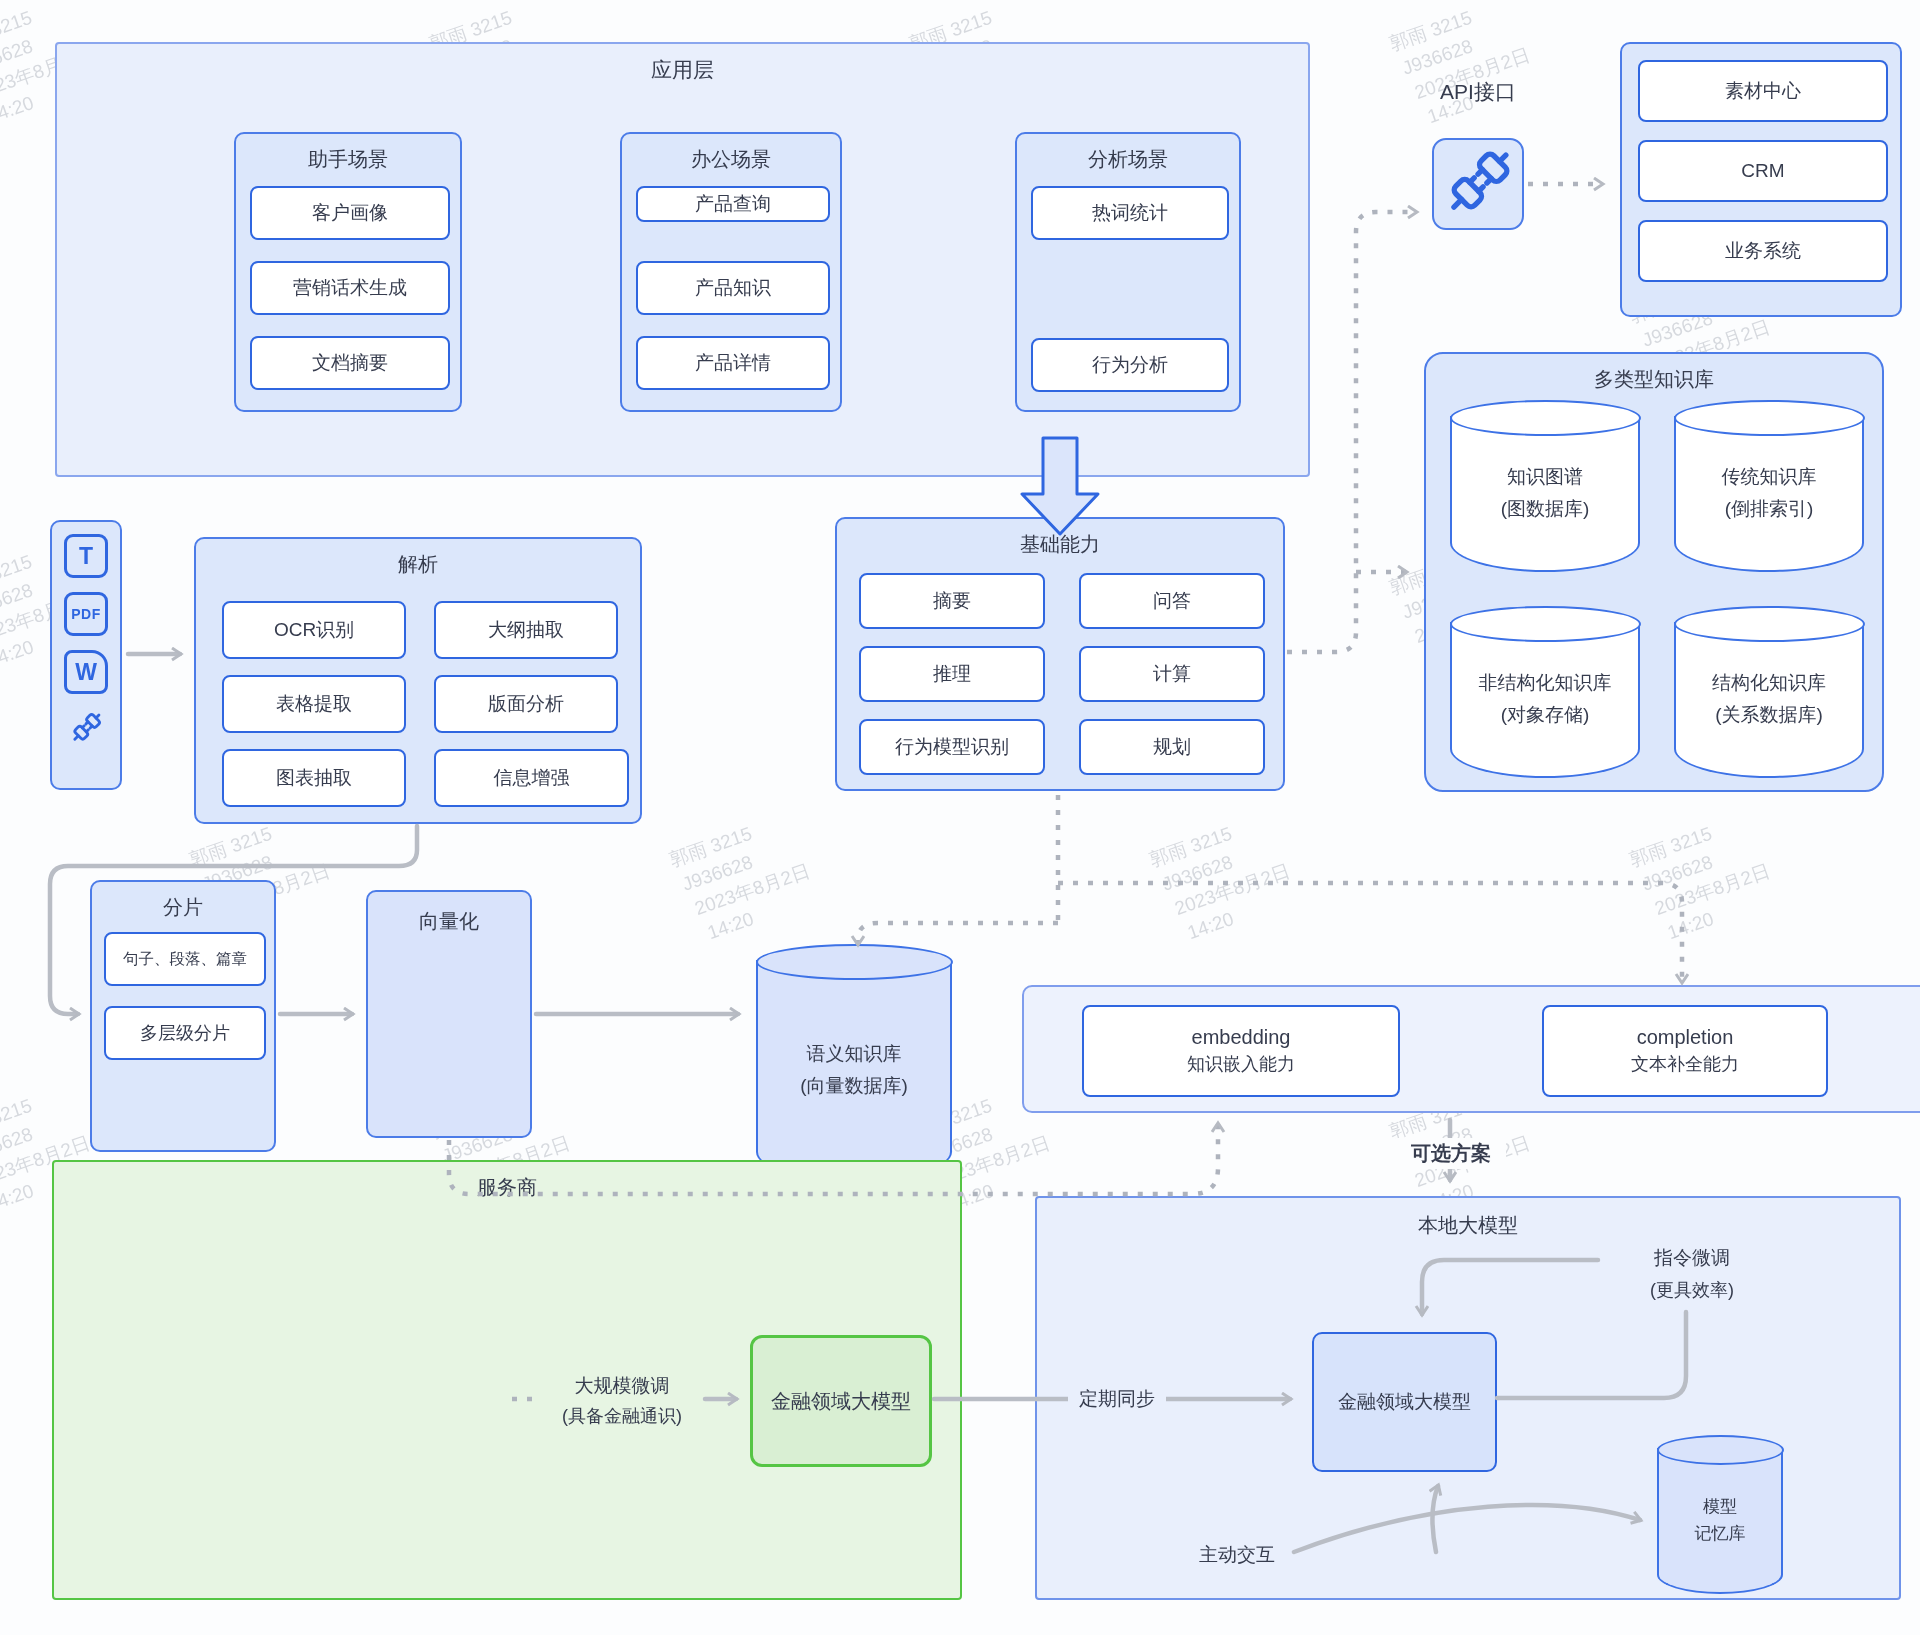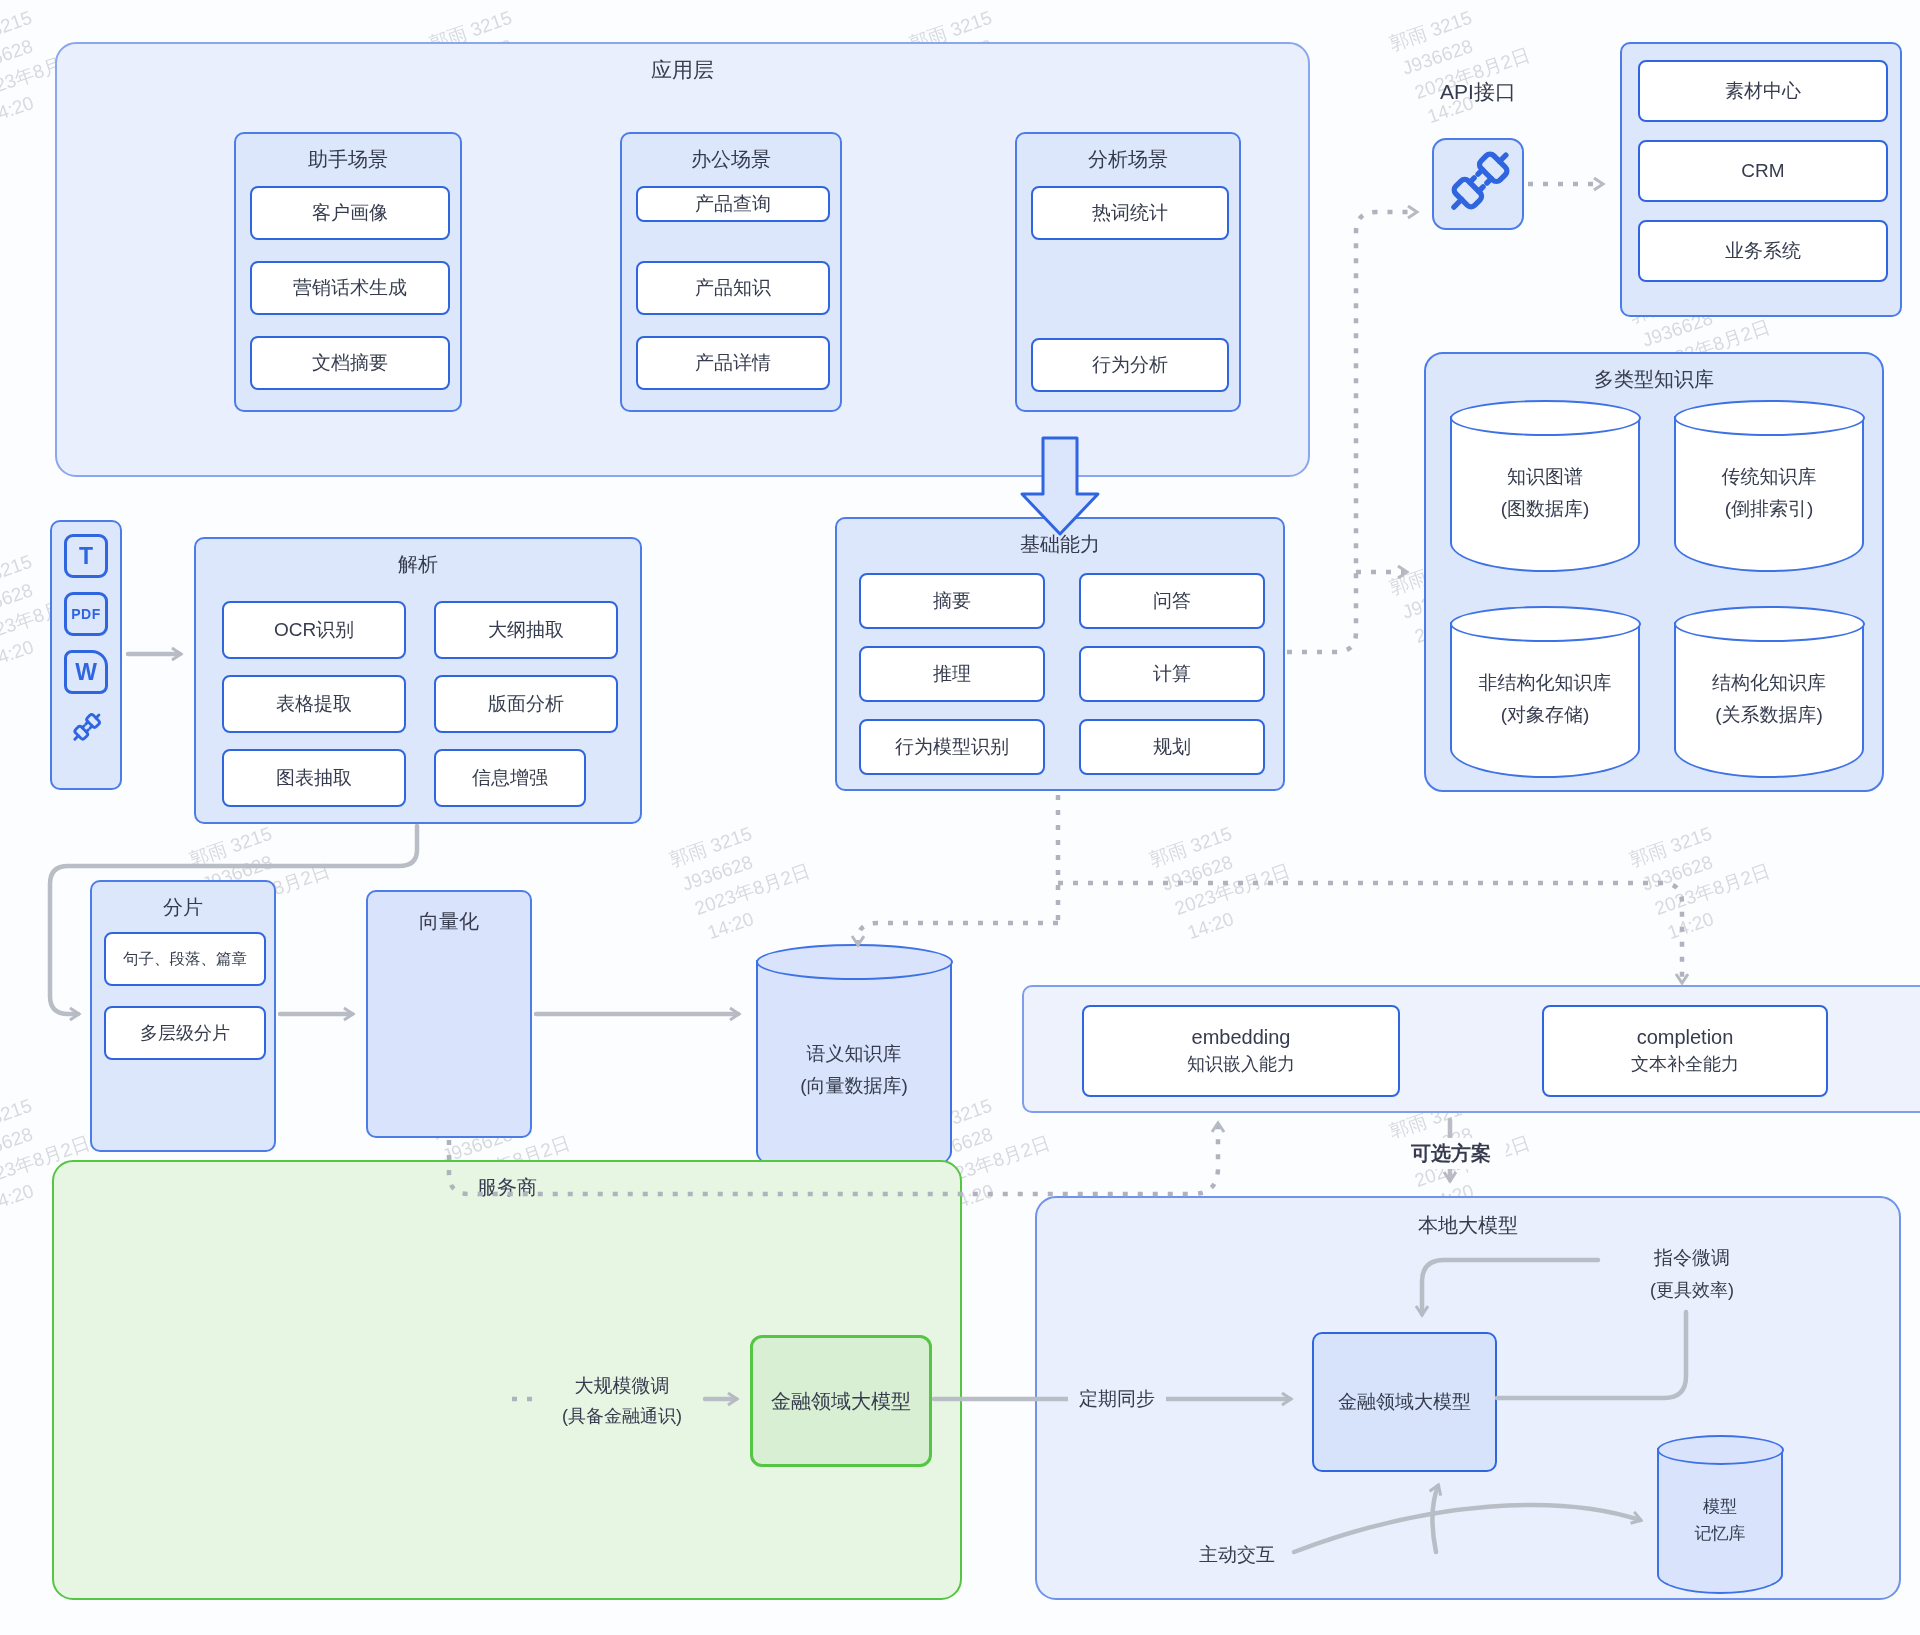--- a/index.html
+++ b/index.html
@@ -7,21 +7,21 @@
   .canvas {
     position: relative; width: 1920px; height: 1635px;
     background: #fcfdfe; overflow: hidden;
     font-family: "Liberation Sans", sans-serif; color:#363c4e;
   }
   #wm-layer { position:absolute; inset:0; z-index:0; }
   .wm { position:absolute; transform: rotate(-19deg); color:#9aa0ac; opacity:.38;
         font-size:19px; line-height:27px; white-space:nowrap; pointer-events:none; }
   .wm div:nth-child(2){ margin-left:4px; } .wm div:nth-child(3){ margin-left:8px; } .wm div:nth-child(4){ margin-left:12px; }
 
-  .panel { position:absolute; border-radius:21px; z-index:1; }
+  .panel { position:absolute; border-radius:4px; z-index:1; }
   .p-outer  { background:#e9effc; border:2px solid #8aa6ee; }
   .p-blue   { background:#dce7fb; border:2.5px solid #4c7ce8; border-radius:10px; }
   .p-ability{ background:#edf2fd; border:2px solid #7f9ded; border-radius:10px; }
   .p-local  { background:#e9effc; border:2px solid #6f93ea; }
   .p-green-outer { background:#e7f5e3; border:2.5px solid #55c544; }
   .p-green-inner { background:#ddf0d7; border:2.5px solid #55c544; border-radius:10px; }
 
   .panel-title { position:absolute; top:12px; left:0; right:0; text-align:center; font-size:20px; color:#363c4e; }
 
   .item { position:absolute; background:#fff; border:2px solid #2f66e0; border-radius:8px;
@@ -295,21 +295,21 @@
     </div>
   </div>
 
   <div class="panel p-blue" style="left:194px;top:537px;width:448px;height:287px;">
     <div class="panel-title">解析</div>
     <div class="item" style="left:26px;top:62px;width:184px;height:58px;">OCR识别</div>
     <div class="item" style="left:238px;top:62px;width:184px;height:58px;">大纲抽取</div>
     <div class="item" style="left:26px;top:136px;width:184px;height:58px;">表格提取</div>
     <div class="item" style="left:238px;top:136px;width:184px;height:58px;">版面分析</div>
     <div class="item" style="left:26px;top:210px;width:184px;height:58px;">图表抽取</div>
-    <div class="item" style="left:238px;top:210px;width:152px;height:58px;">信息增强</div>
+    <div class="item" style="left:238px;top:210px;width:195px;height:58px;">信息增强</div>
   </div>
 
   <div class="panel p-blue" style="left:835px;top:517px;width:450px;height:274px;">
     <div class="panel-title">基础能力</div>
     <div class="item" style="left:22px;top:54px;width:186px;height:56px;">摘要</div>
     <div class="item" style="left:242px;top:54px;width:186px;height:56px;">问答</div>
     <div class="item" style="left:22px;top:127px;width:186px;height:56px;">推理</div>
     <div class="item" style="left:242px;top:127px;width:186px;height:56px;">计算</div>
     <div class="item" style="left:22px;top:200px;width:186px;height:56px;">行为模型识别</div>
     <div class="item" style="left:242px;top:200px;width:186px;height:56px;">规划</div>

